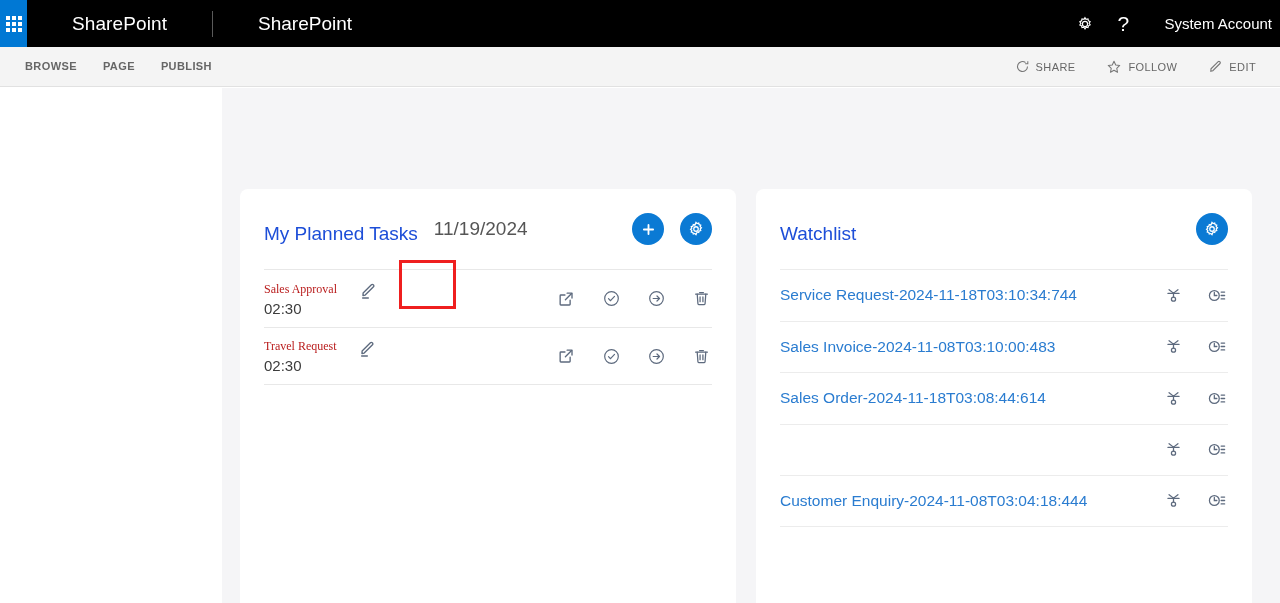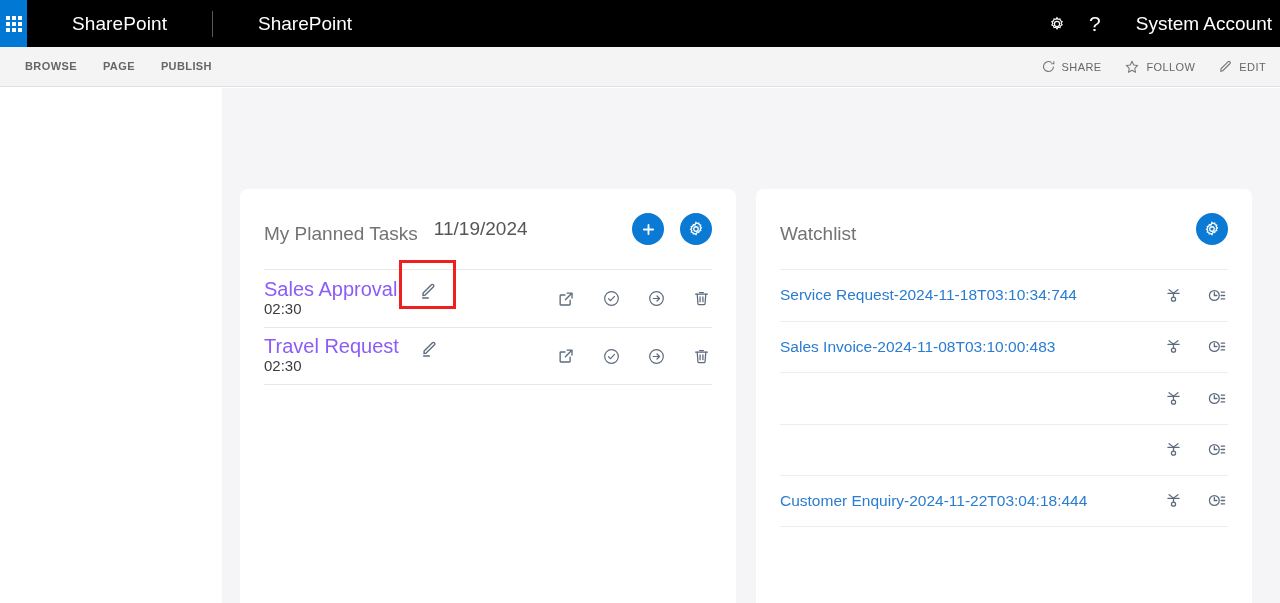--- a/index.html
+++ b/index.html
@@ -82,21 +82,21 @@
     cursor: pointer;
   }
   .suite-icon svg { display: block; }
   .suite-help {
     color: #ffffff;
     font-size: 21px;
     line-height: 1;
   }
   .suite-user {
     color: #ffffff;
-    font-size: 19px;
+    font-size: 15px;
     padding: 0 8px 0 22px;
     cursor: pointer;
     white-space: nowrap;
   }
 
   
   .ribbon {
     position: absolute;
     top: 47px; left: 0;
     width: 1280px;
@@ -112,22 +112,22 @@
     color: #666666;
     letter-spacing: .4px;
     padding: 0 13px;
     cursor: pointer;
     line-height: 39px;
   }
   .ribbon-right {
     margin-left: auto;
     display: flex;
     align-items: flex-end;
-    padding-right: 4px;
-    gap: 3px;
+    padding-right: 14px;
+    gap: 11px;
   }
   .ribbon-action {
     display: flex;
     align-items: center;
     gap: 6px;
     font-size: 11px;
     color: #666666;
     letter-spacing: .4px;
     padding: 0 10px;
     cursor: pointer;
@@ -171,21 +171,21 @@
   }
 
   .card-head {
     display: flex;
     align-items: center;
     padding: 0 24px;
     height: 80px;
   }
   .card-title {
     font-size: 19px;
-    color: #737373;
+    color: #1d4ed8;
     font-weight: 400;
     white-space: nowrap;
     margin-top: 9px;
   }
   .card-date {
     font-size: 19px;
     color: #555555;
     font-weight: 400;
     margin-left: 16px;
     white-space: nowrap;
@@ -223,25 +223,26 @@
     position: relative;
   }
   .task-row:last-child { border-bottom: 1px solid #e8e8e8; }
   .task-main {
     display: flex;
     flex-direction: column;
     justify-content: center;
     min-width: 0;
   }
   .task-name {
-    font-size: 20px;
-    color: #8b5cf6;
+    font-size: 12px;
+    color: #b91c1c;
     line-height: 20px;
     cursor: pointer;
     white-space: nowrap;
+    font-family: Liberation Serif, serif;
   }
   .task-time {
     font-size: 15px;
     color: #3c3c3c;
     line-height: 20px;
     white-space: nowrap;
   }
   .task-edit {
     width: 34px;
     height: 34px;
@@ -541,20 +542,21 @@
             <svg width="19" height="19" viewBox="0 0 24 24" fill="none" stroke="#5d6a7e" stroke-width="1.6" stroke-linecap="round">
               <circle cx="8" cy="12" r="6.2"></circle>
               <path d="M8 8.2V12h3.2"></path>
               <path d="M16.6 7.6H21M16.6 12H21M16.6 16.4H21"></path>
             </svg>
           </div>
         </div>
       </div>
 
       <div class="wl-row">
+        <span class="wl-name">Sales Order-2024-11-18T03:08:44:614</span>
         <div class="wl-actions">
           <div class="icon-btn">
             <svg width="19" height="19" viewBox="0 0 24 24" fill="none" stroke="#5d6a7e" stroke-width="1.6" stroke-linecap="round">
               <circle cx="12" cy="16.6" r="2.6"></circle>
               <path d="M12 14V9"></path>
               <path d="M12 9L6.4 4.6M12 9l5.6-4.4"></path>
               <path d="M5 9.4h14"></path>
             </svg>
           </div>
           <div class="icon-btn">
@@ -581,21 +583,21 @@
             <svg width="19" height="19" viewBox="0 0 24 24" fill="none" stroke="#5d6a7e" stroke-width="1.6" stroke-linecap="round">
               <circle cx="8" cy="12" r="6.2"></circle>
               <path d="M8 8.2V12h3.2"></path>
               <path d="M16.6 7.6H21M16.6 12H21M16.6 16.4H21"></path>
             </svg>
           </div>
         </div>
       </div>
 
       <div class="wl-row">
-        <span class="wl-name">Customer Enquiry-2024-11-22T03:04:18:444</span>
+        <span class="wl-name">Customer Enquiry-2024-11-08T03:04:18:444</span>
         <div class="wl-actions">
           <div class="icon-btn">
             <svg width="19" height="19" viewBox="0 0 24 24" fill="none" stroke="#5d6a7e" stroke-width="1.6" stroke-linecap="round">
               <circle cx="12" cy="16.6" r="2.6"></circle>
               <path d="M12 14V9"></path>
               <path d="M12 9L6.4 4.6M12 9l5.6-4.4"></path>
               <path d="M5 9.4h14"></path>
             </svg>
           </div>
           <div class="icon-btn">

